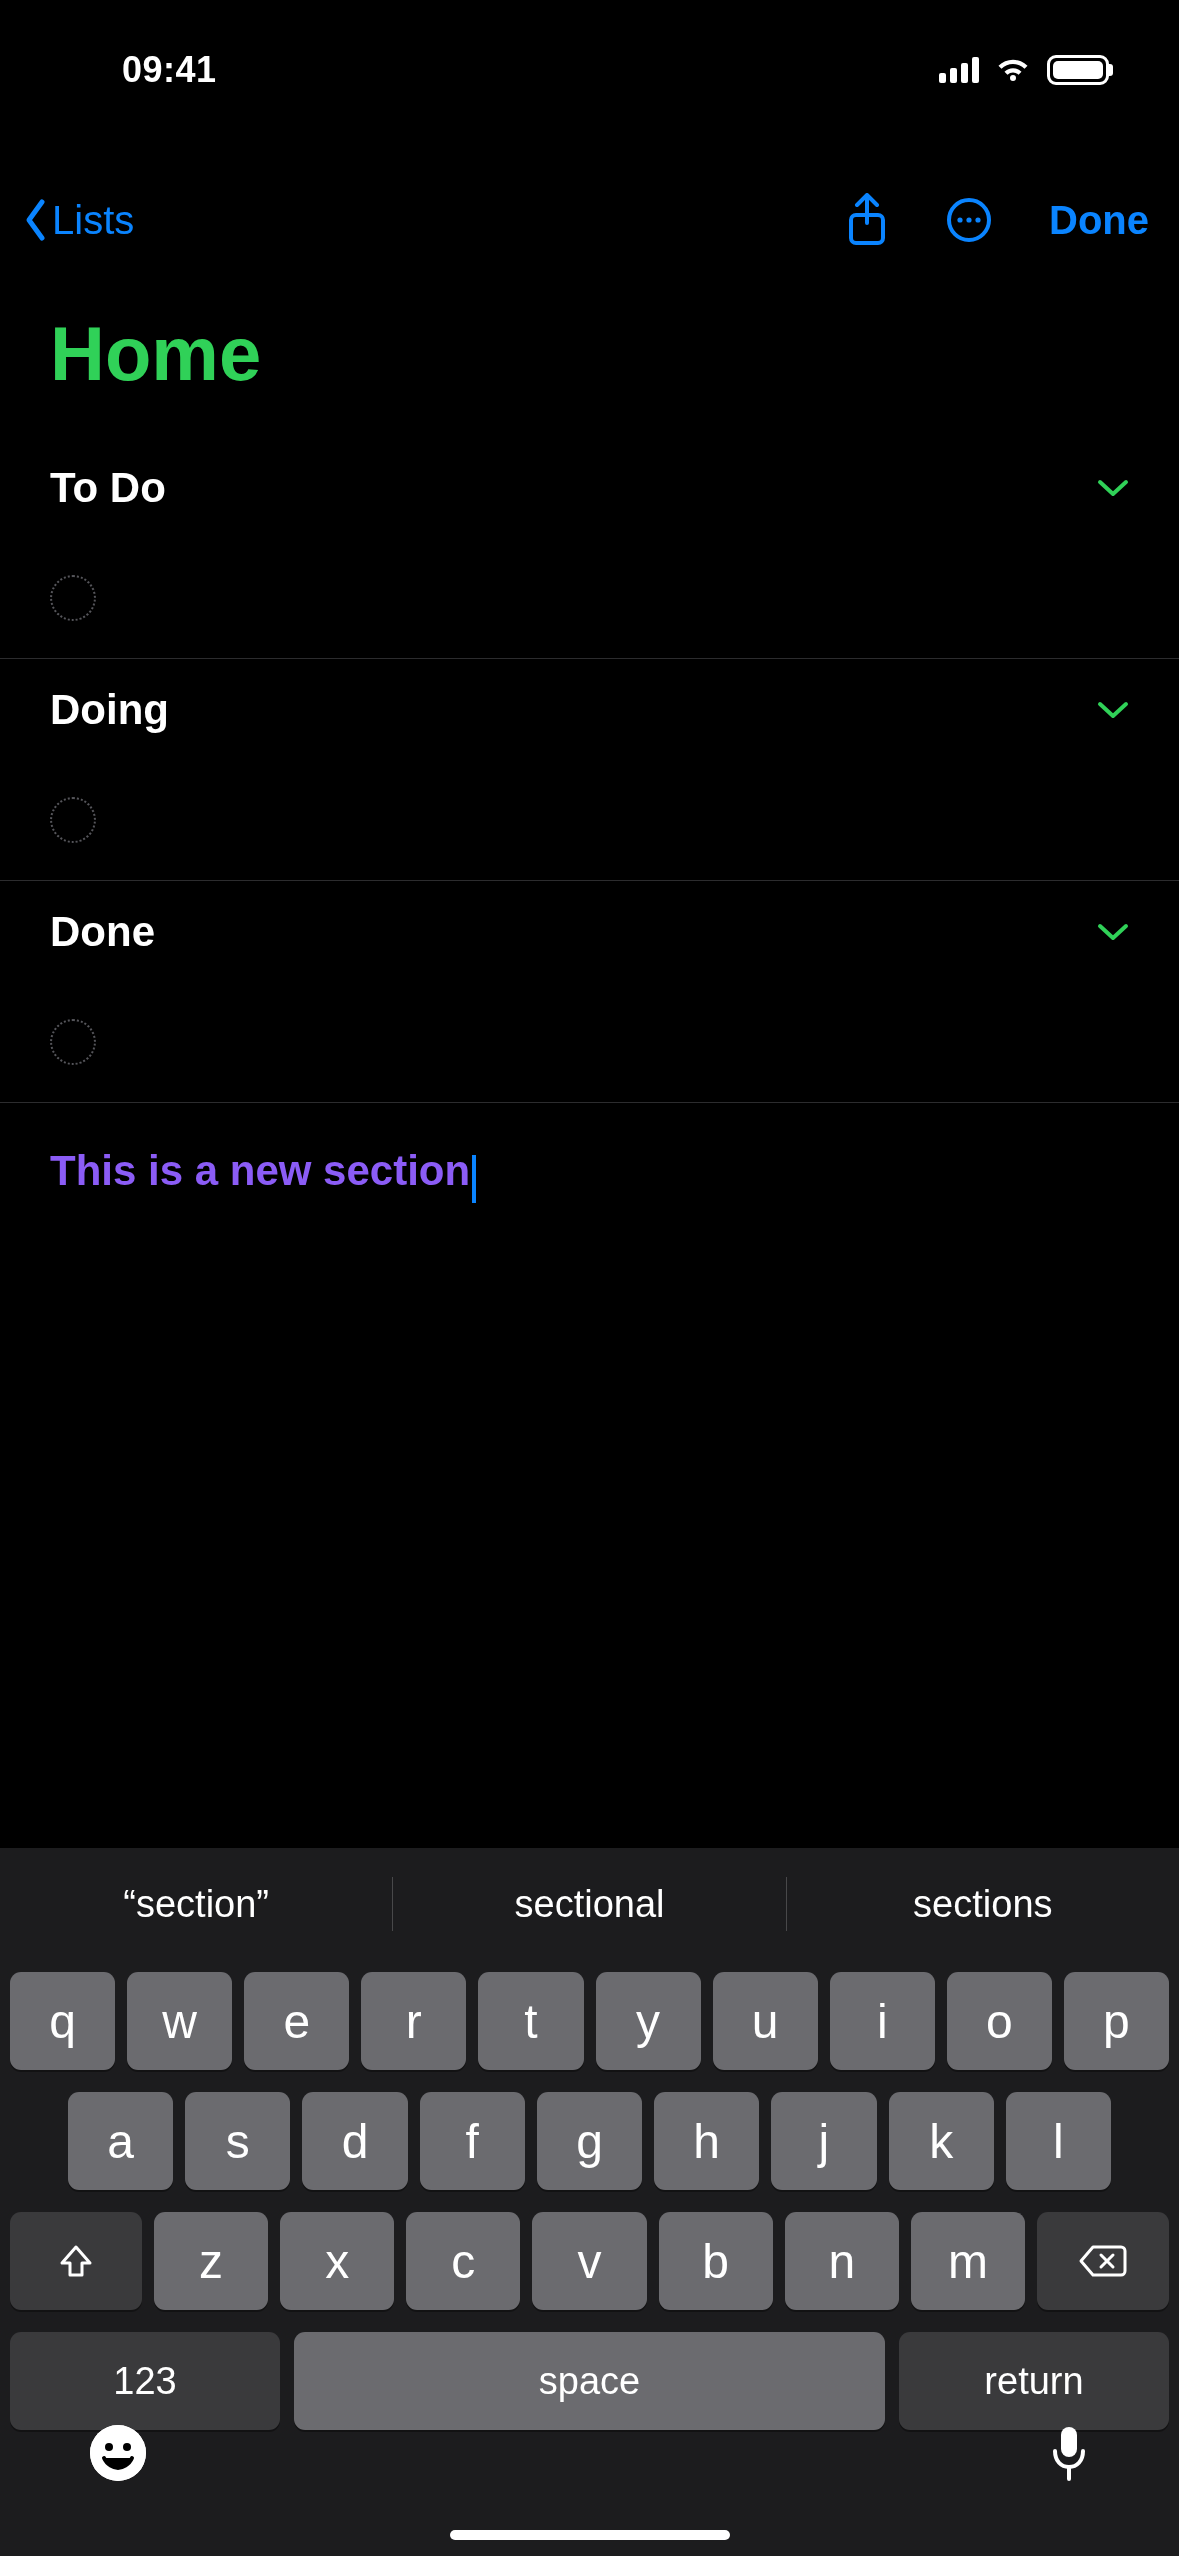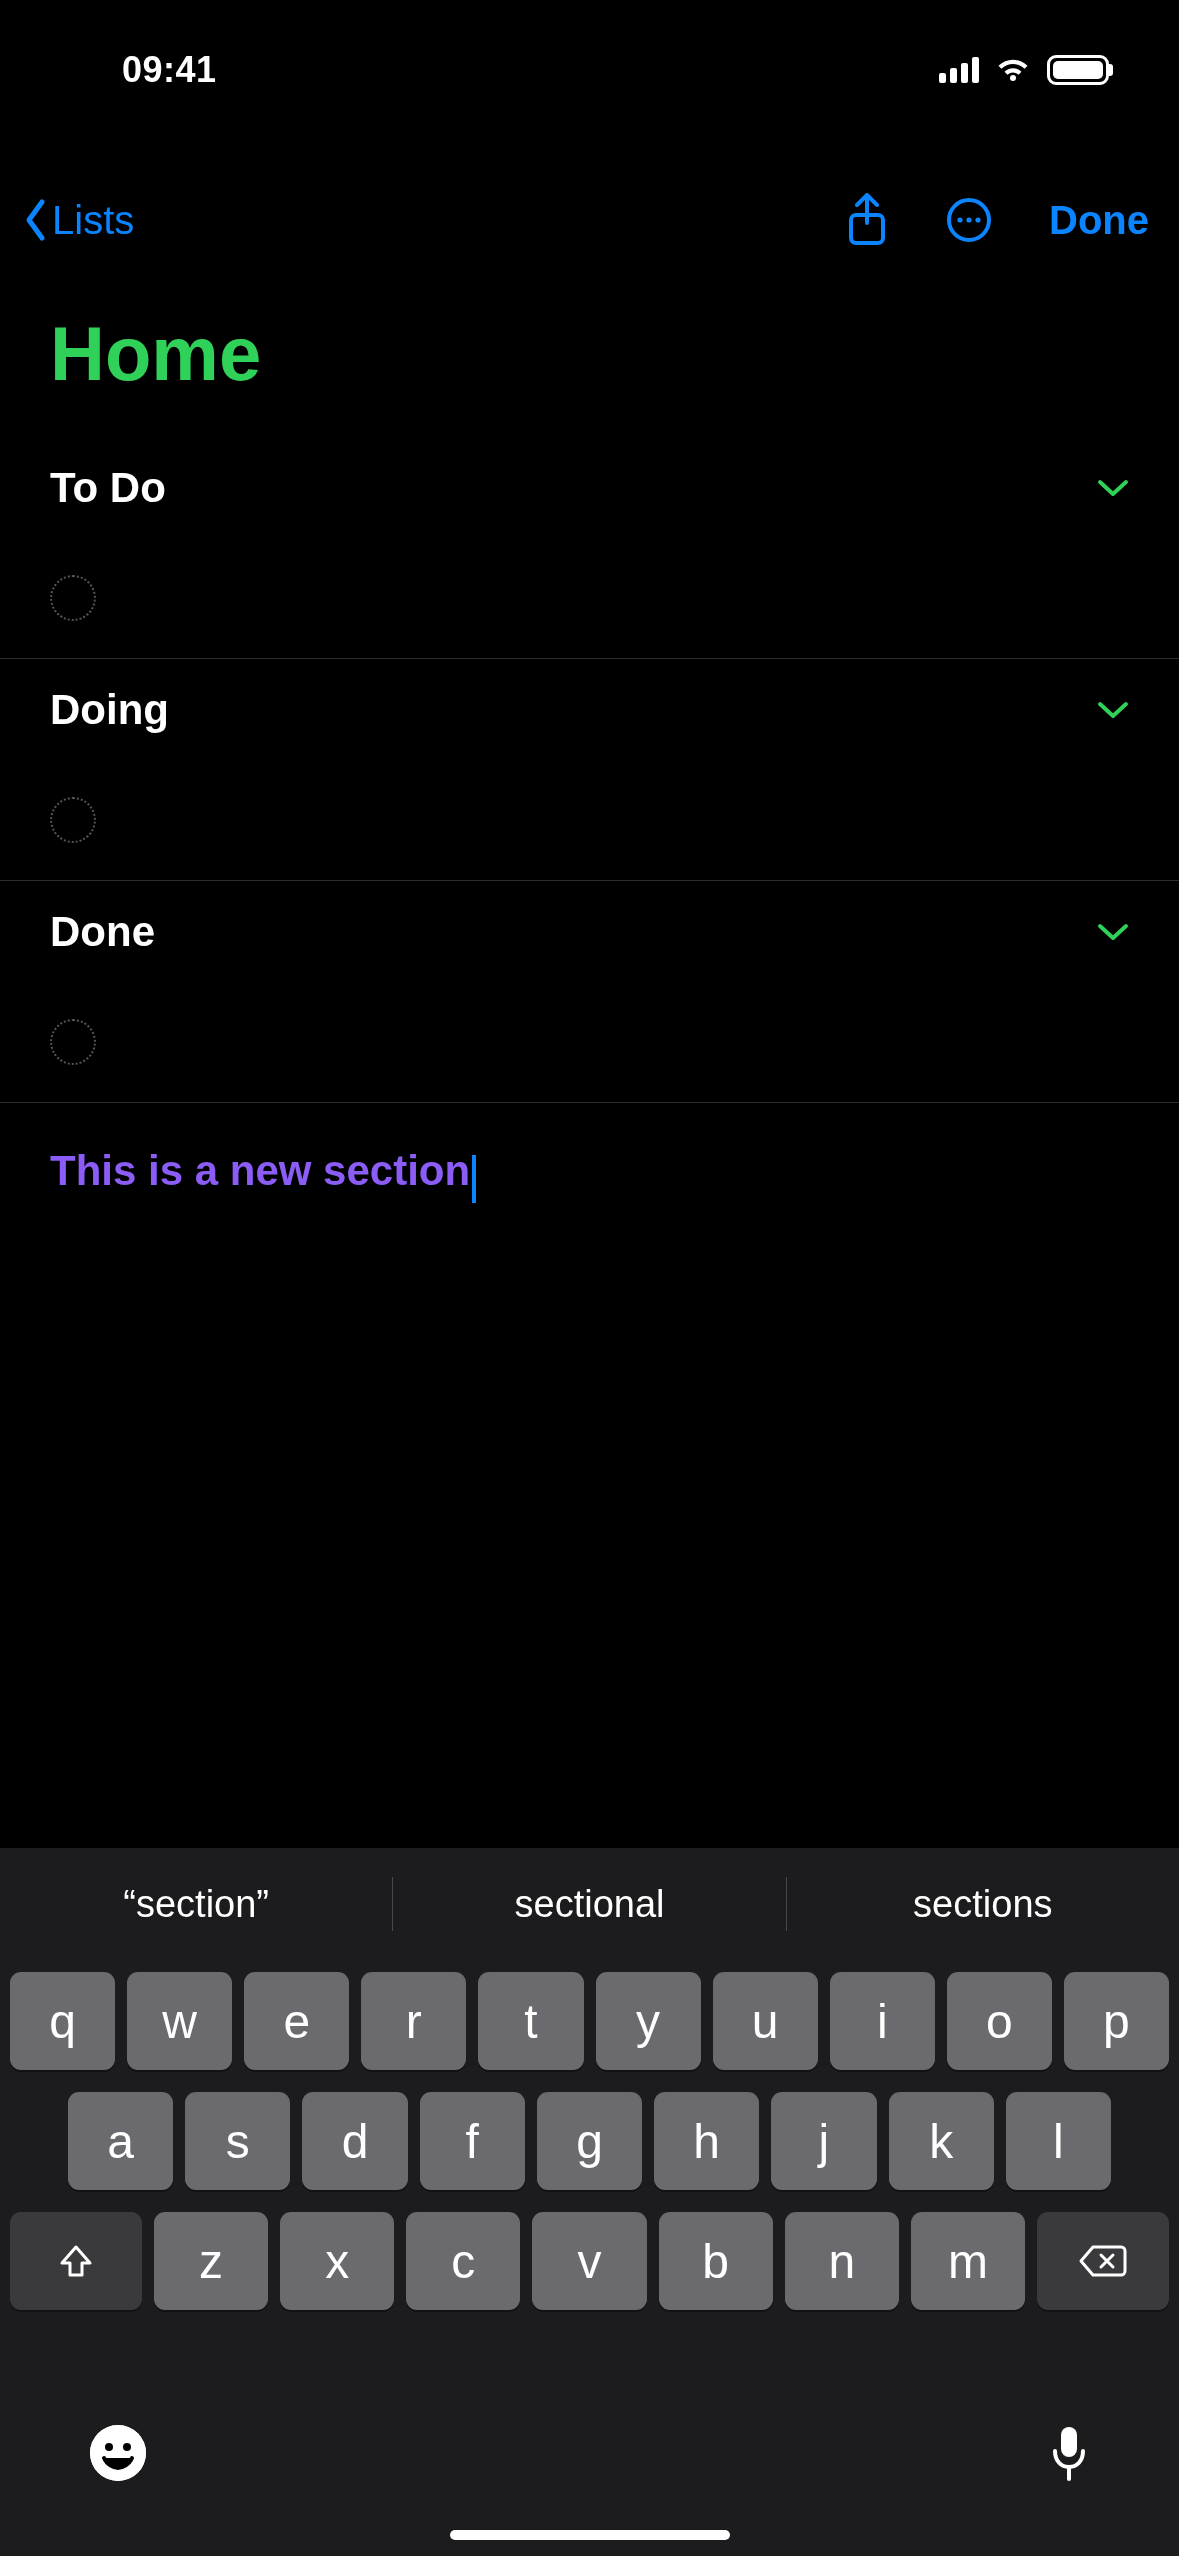--- a/index.html
+++ b/index.html
@@ -224,20 +224,25 @@
         <div class="key letter">n</div>
         <div class="key letter">m</div>
       </div>
       <div class="key fn backspace">
         <svg width="48" height="36" viewBox="0 0 48 36">
             <path d="M14 4h28a4 4 0 014 4v20a4 4 0 01-4 4H14L2 18z" stroke="#fff" stroke-width="3" fill="none" stroke-linejoin="round"></path>
             <path d="M22 12l12 12M34 12L22 24" stroke="#fff" stroke-width="3" stroke-linecap="round"></path>
           </svg>
       </div>
     </div>
+    <div class="key-row row4">
+      <div class="key fn num">123</div>
+      <div class="key space">space</div>
+      <div class="key fn return">return</div>
+    </div>
   </div>
 
   <div class="kb-bottom">
     <div class="emoji-icon">
       <svg width="56" height="56" viewBox="0 0 56 56">
         <circle cx="28" cy="28" r="28" fill="#fff"></circle>
         <circle cx="19" cy="22" r="4" fill="#000"></circle>
           <circle cx="37" cy="22" r="4" fill="#000"></circle>
         <path d="M14 33c3 7 10 10 14 10s11-3 14-10" stroke="#000" stroke-width="4" fill="none" stroke-linecap="round"></path>
         <path d="M14 33c3 7 10 10 14 10s11-3 14-10z" fill="#000"></path>

